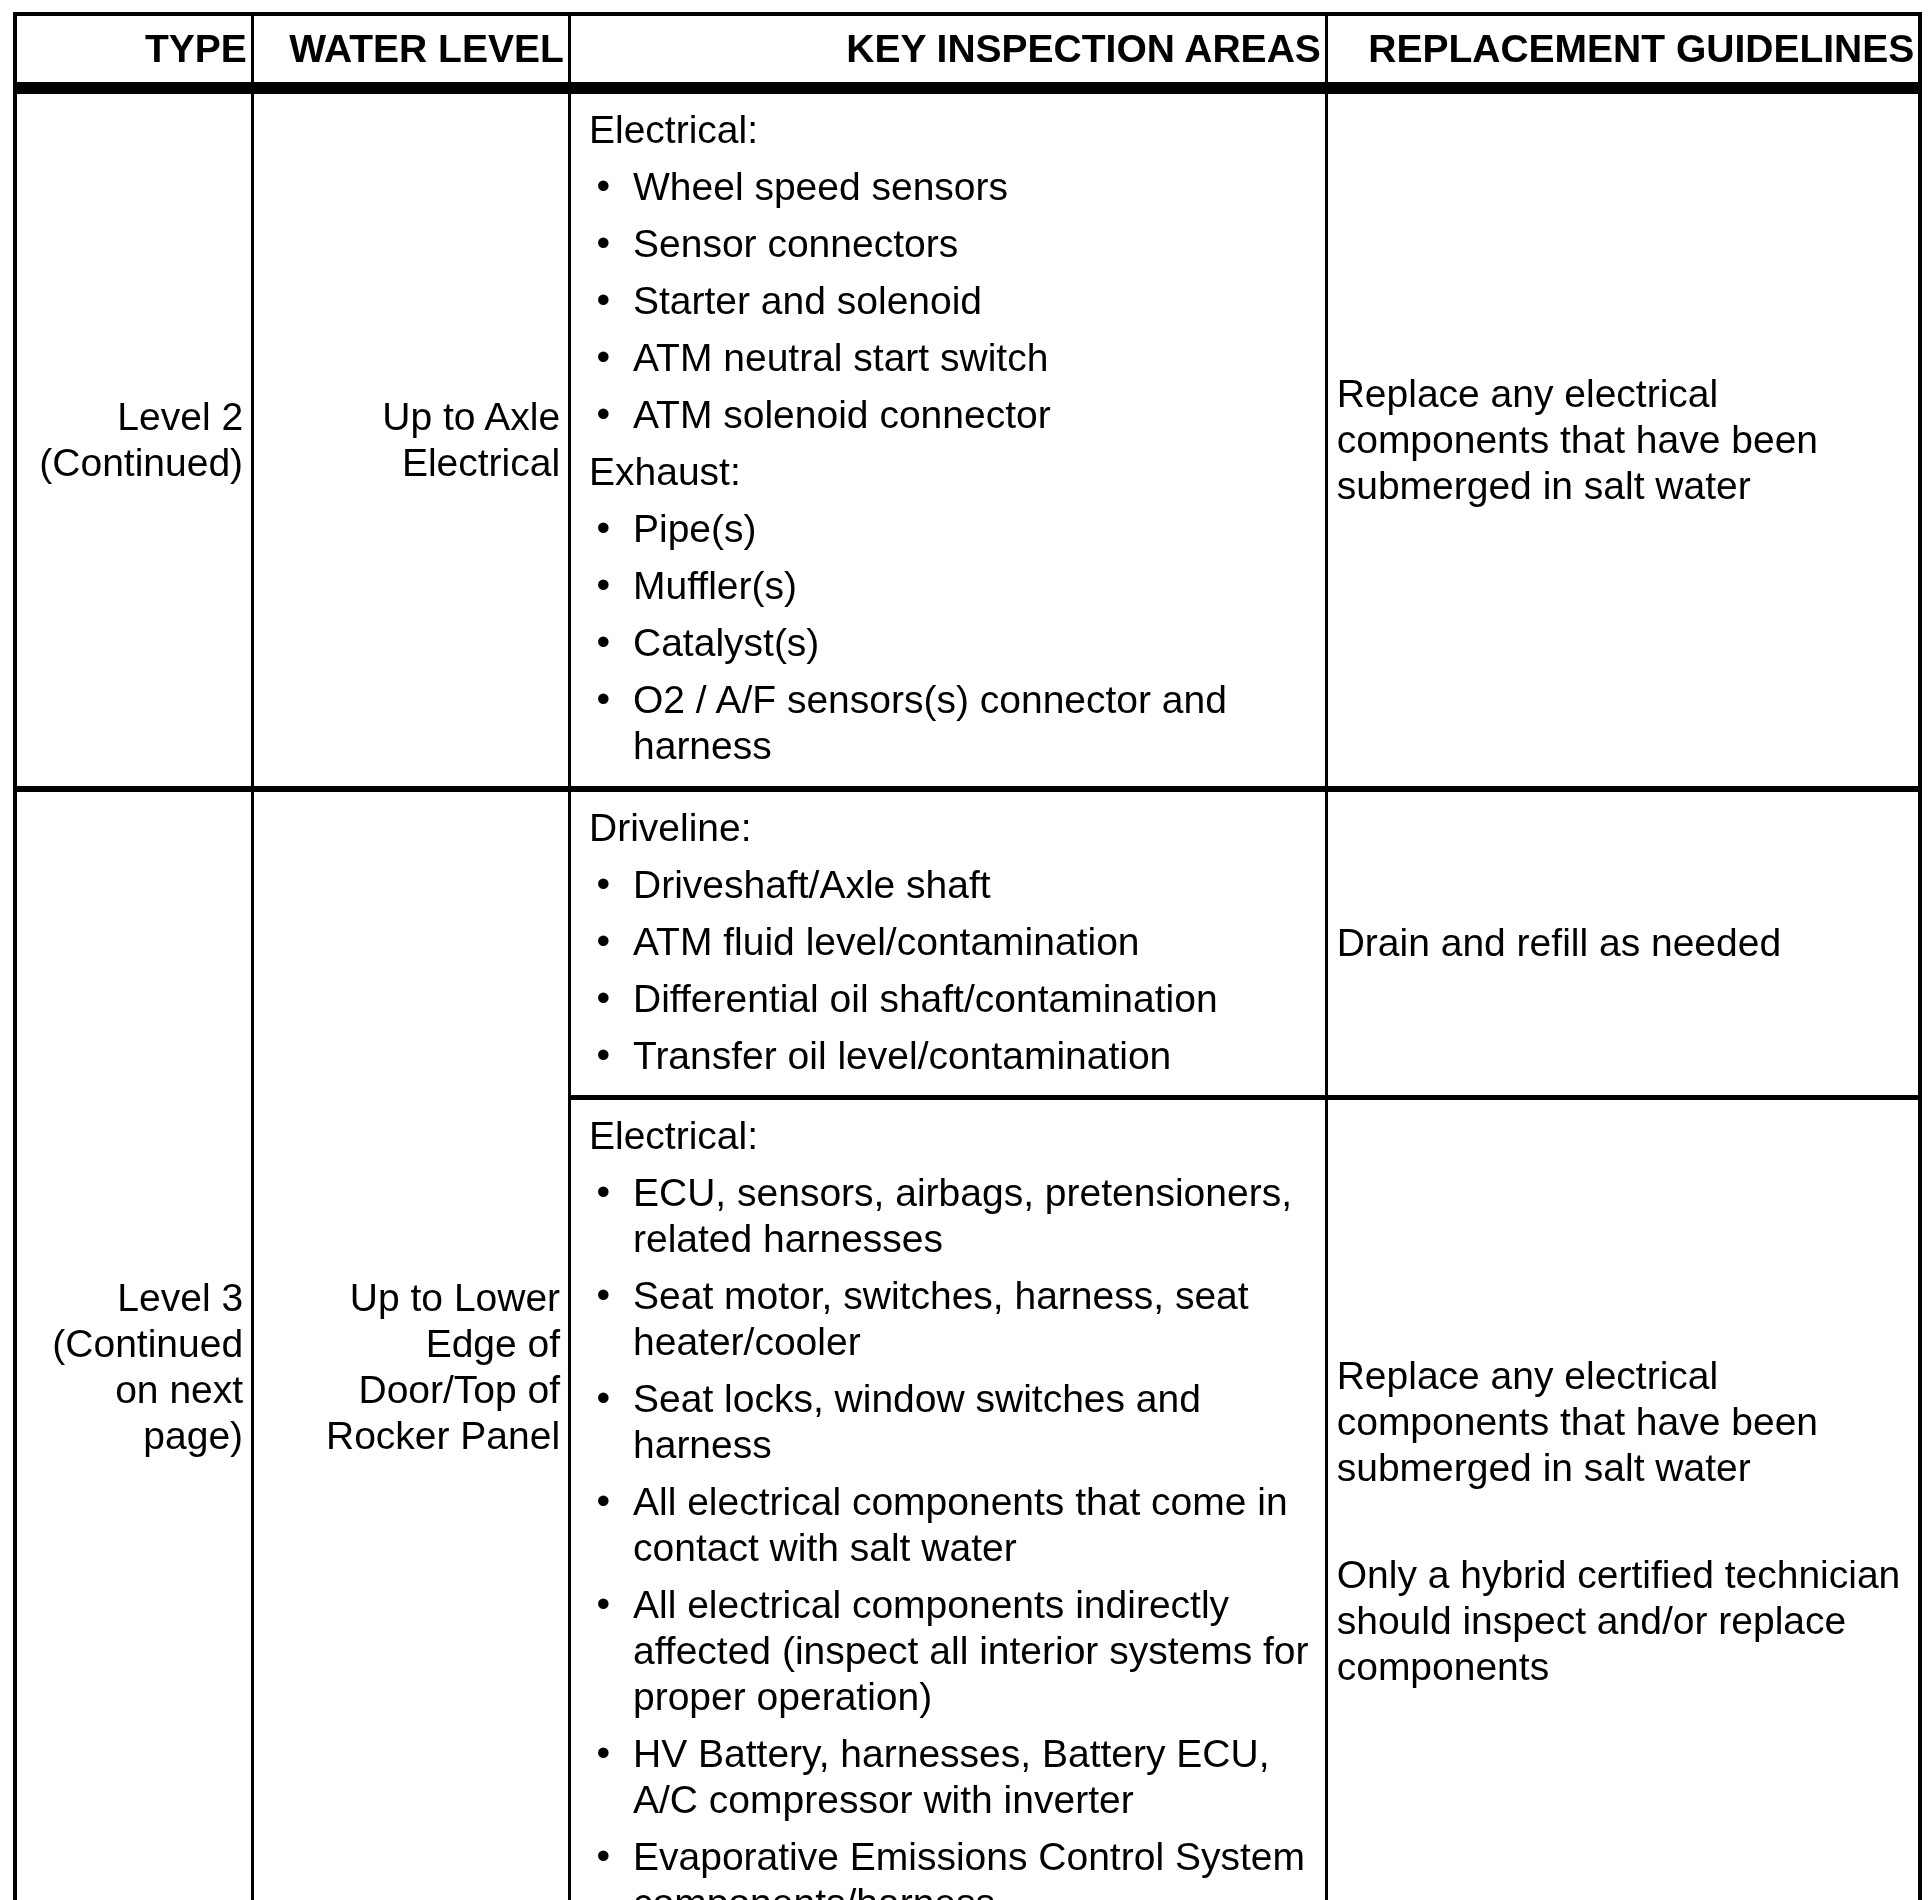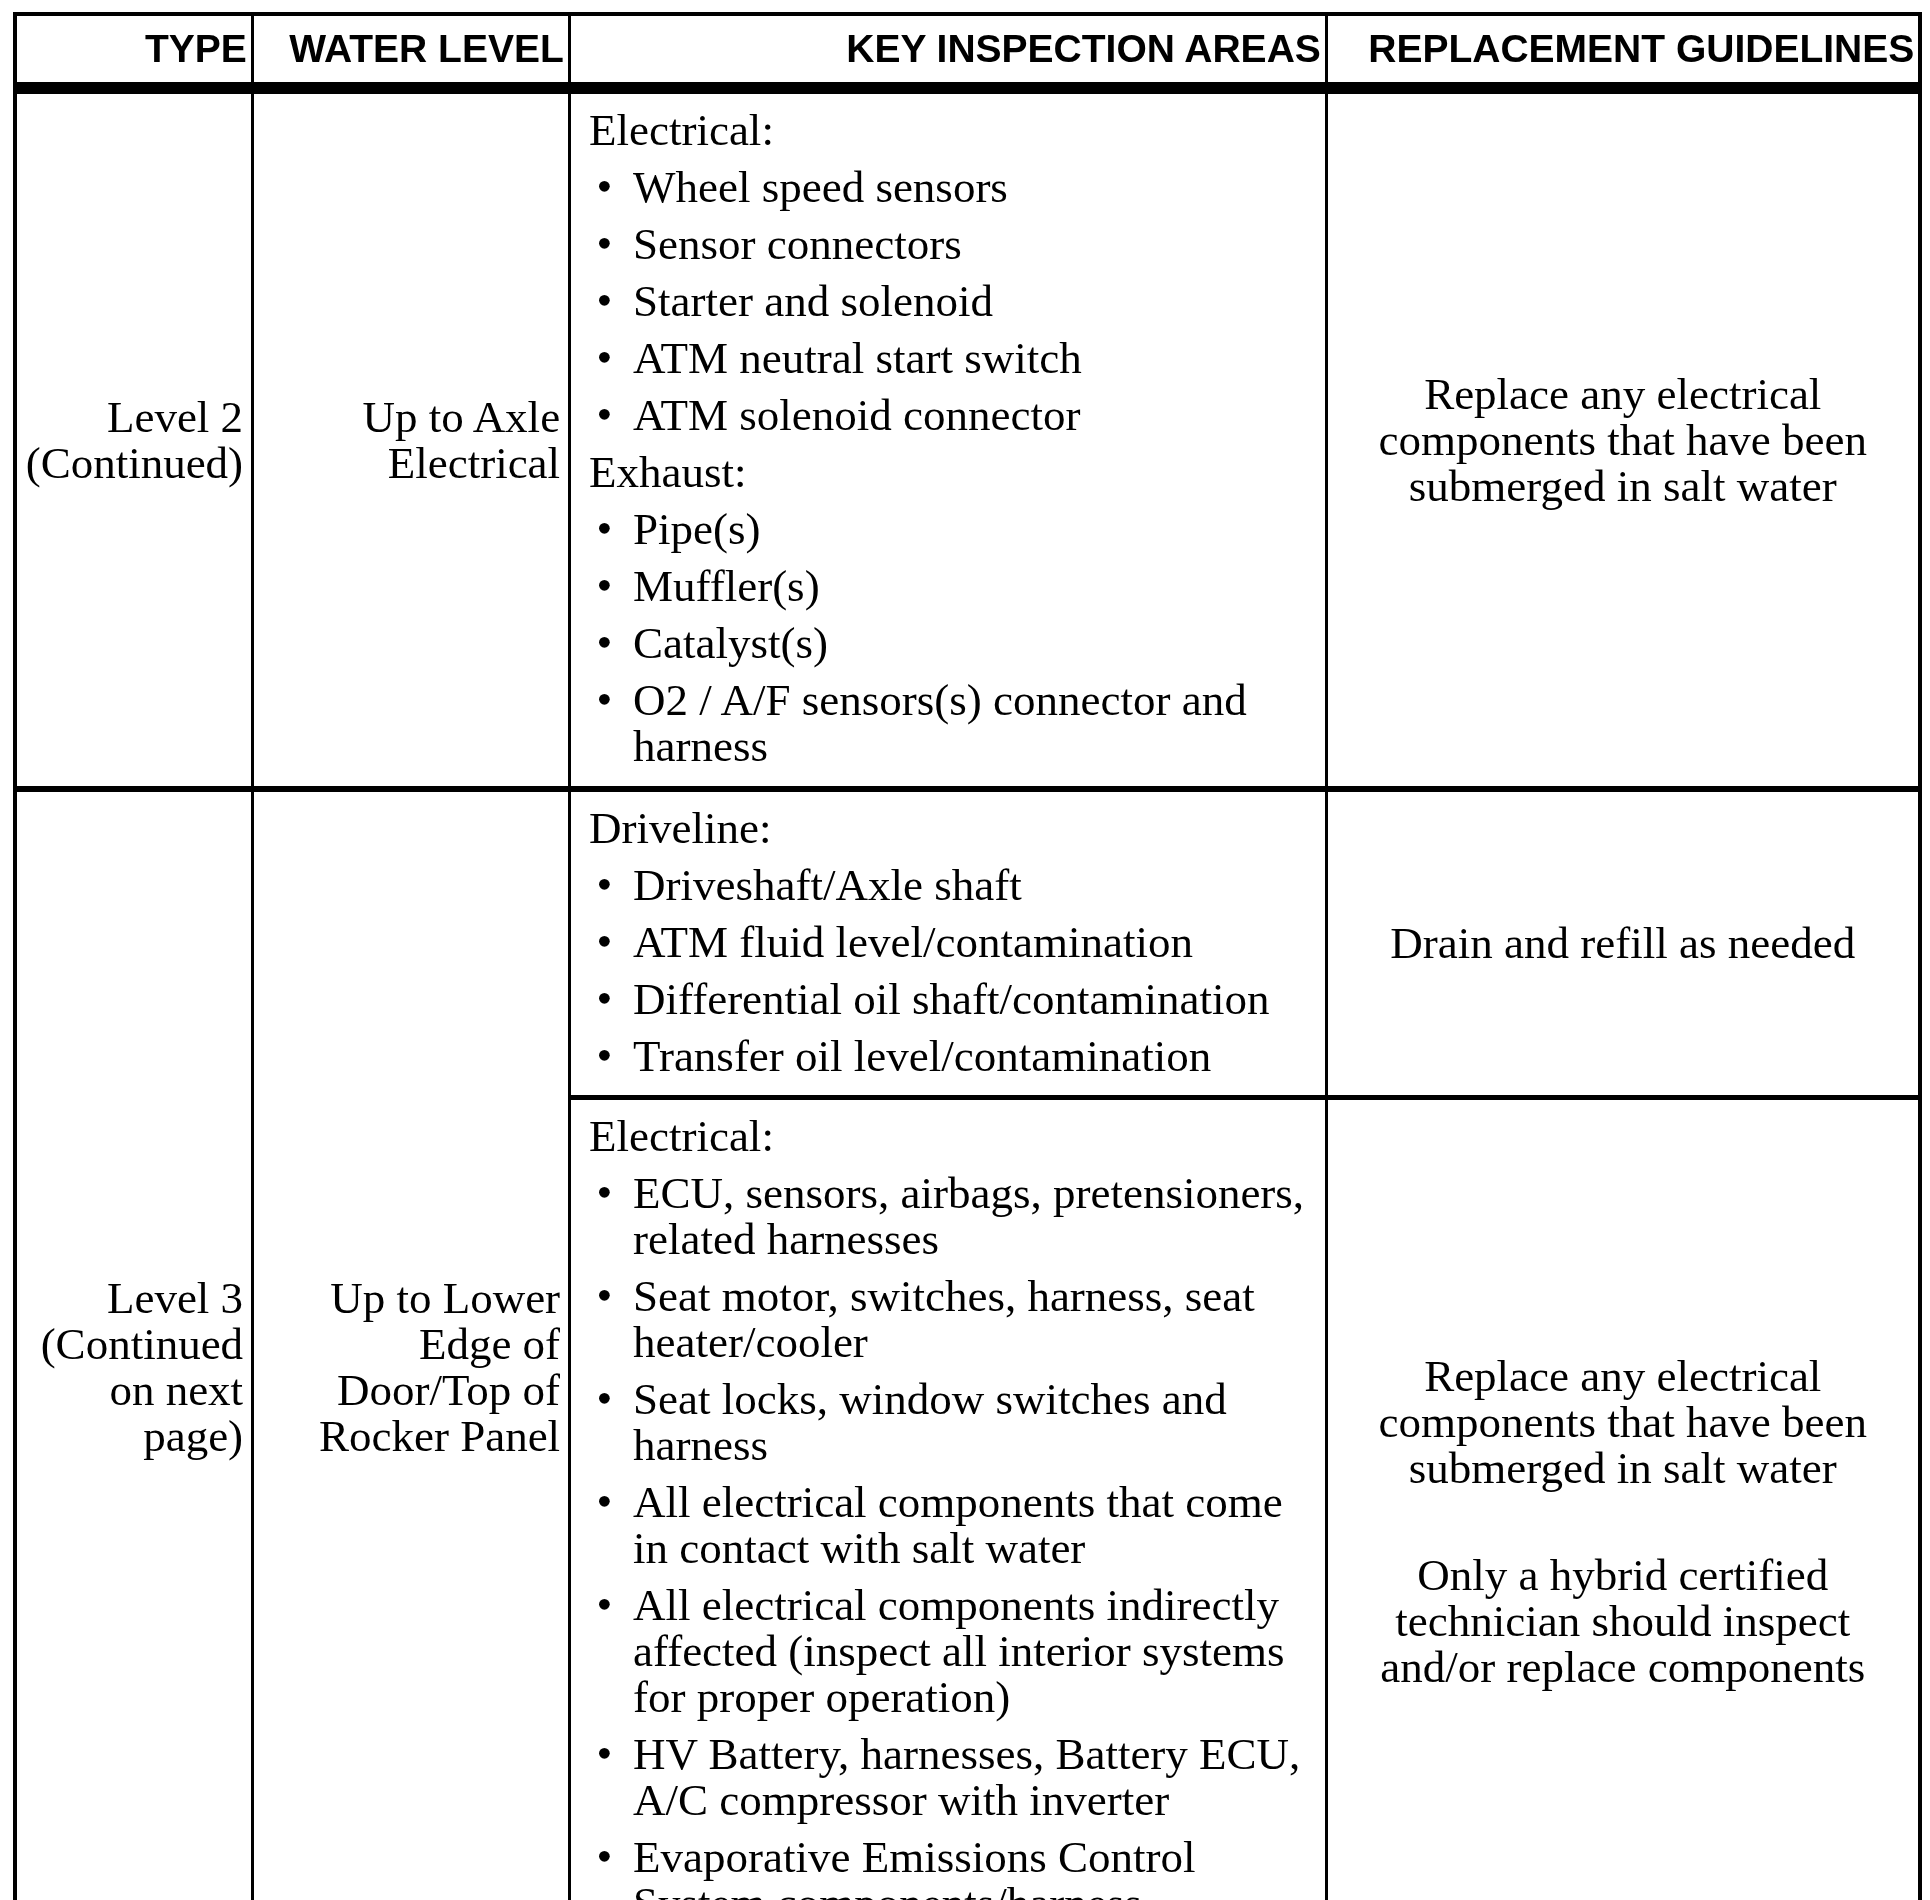--- a/index.html
+++ b/index.html
@@ -22,40 +22,39 @@
   thead th {
     height: 74px;
     border-bottom: 12px solid #000;
     font-size: 39px;
     font-weight: bold;
     text-align: right;
     vertical-align: middle;
     padding: 0 3.7px;
   }
   td {
-    font-size: 45px;
+    font-size: 39px;
     line-height: 46px;
     vertical-align: middle;
-    font-family: Liberation Serif, serif;
   }
   tr.r1 > td { border-bottom: 6.5px solid #000; }
   tr.r2a > td.sub { border-bottom: 5.5px solid #000; }
   tr.r2b > td { border-bottom: 9.2px solid #000; }
   td.span2 { border-bottom: 9.2px solid #000; }
   td.centercell {
     text-align: right;
     white-space: pre-line;
     padding: 3.7px 7.4px;
   }
   td.inspect { padding: 13px 13px 5.5px 18.5px; }
   .sec-label { margin: 0 0 11px 0; }
   ul.blist { list-style: none; margin: 0; padding: 0; }
   ul.blist > li { position: relative; padding-left: 44px; margin: 0 0 11px 0; }
   ul.blist > li .blt { position: absolute; left: 7.4px; top: -0.9px; }
-  td.repl { text-align: center; padding: 5.5px 9.2px; }
+  td.repl { padding: 5.5px 9.2px; }
   td.repl p { margin: 0; }
   td.repl p + p { margin-top: 61px; }
 </style>
 </head>
 <body>
 
 <table class="doc">
   <colgroup>
     <col style="width:237px">
     <col style="width:317px">

